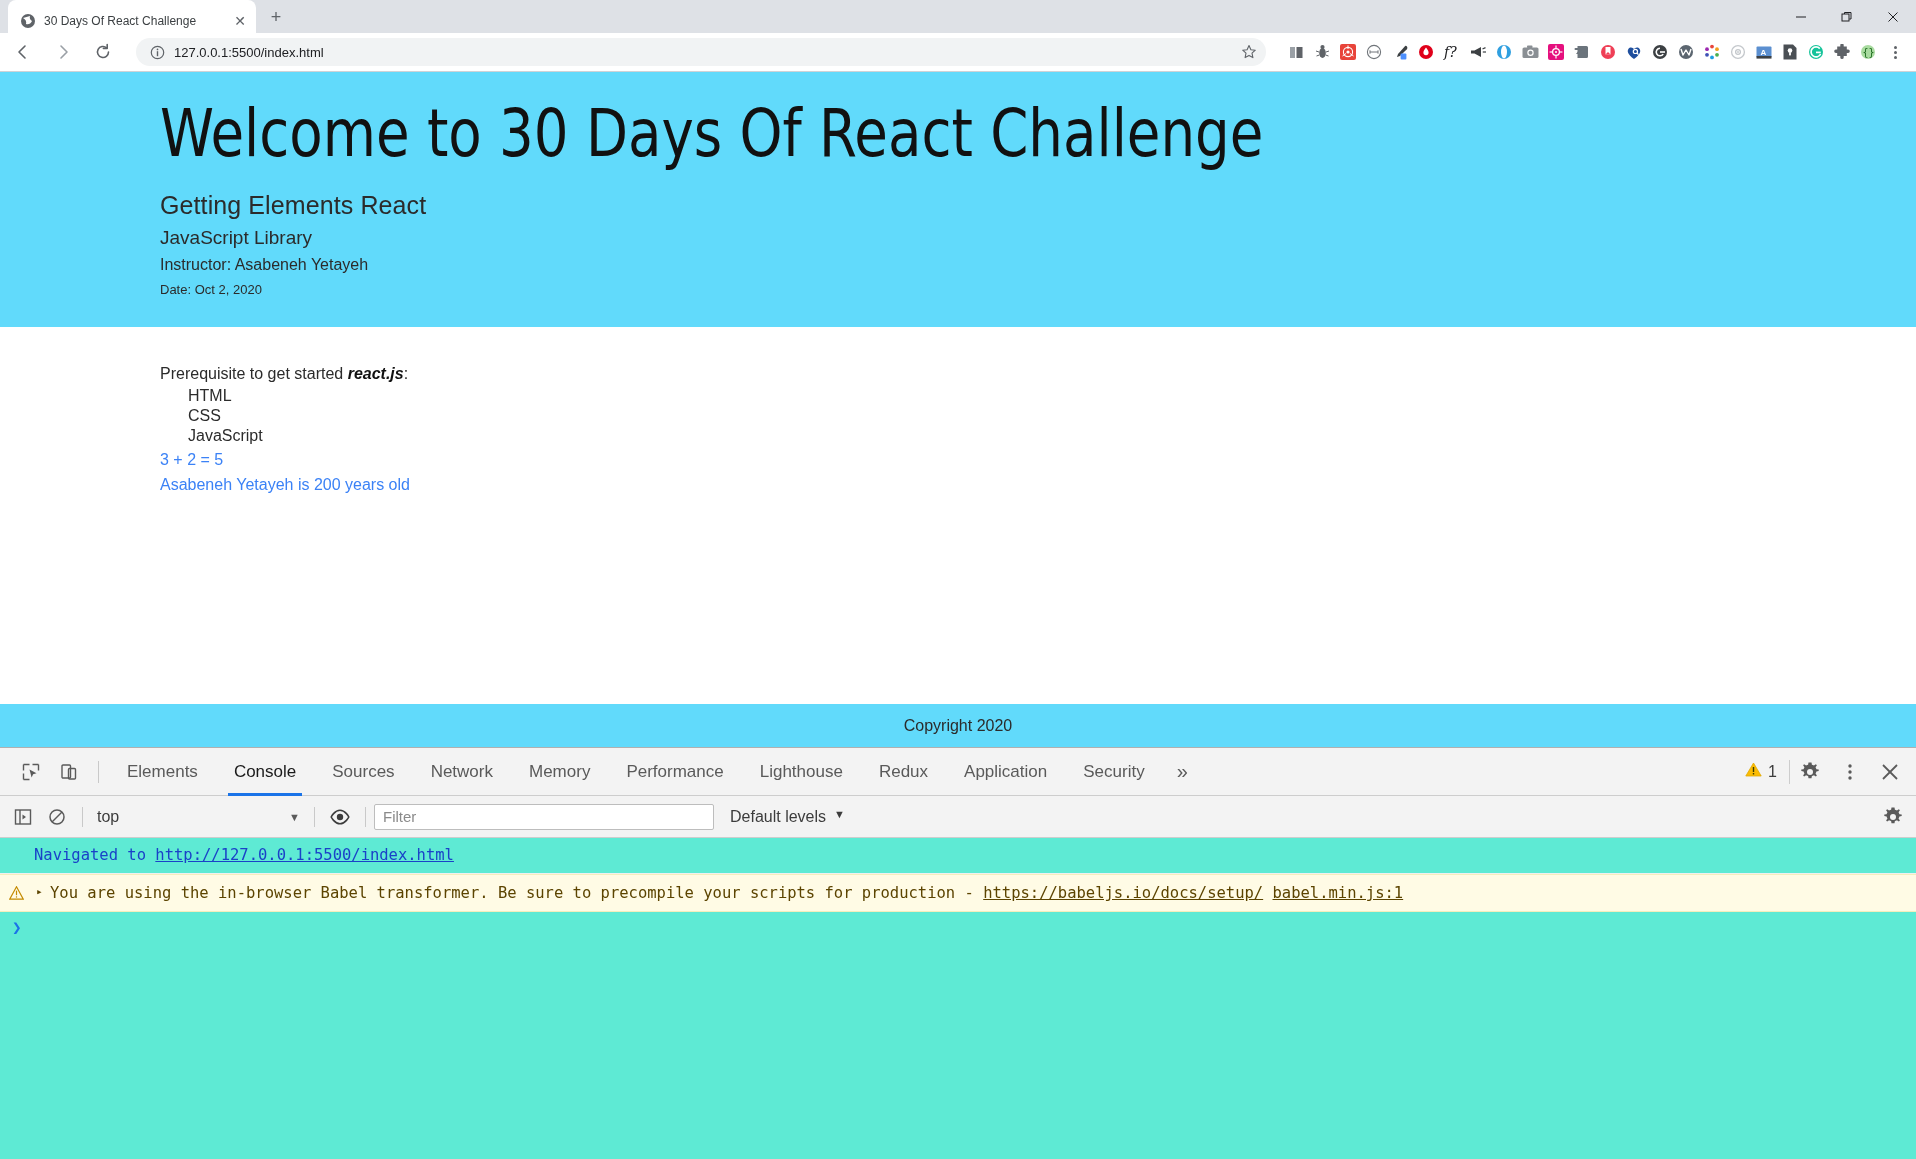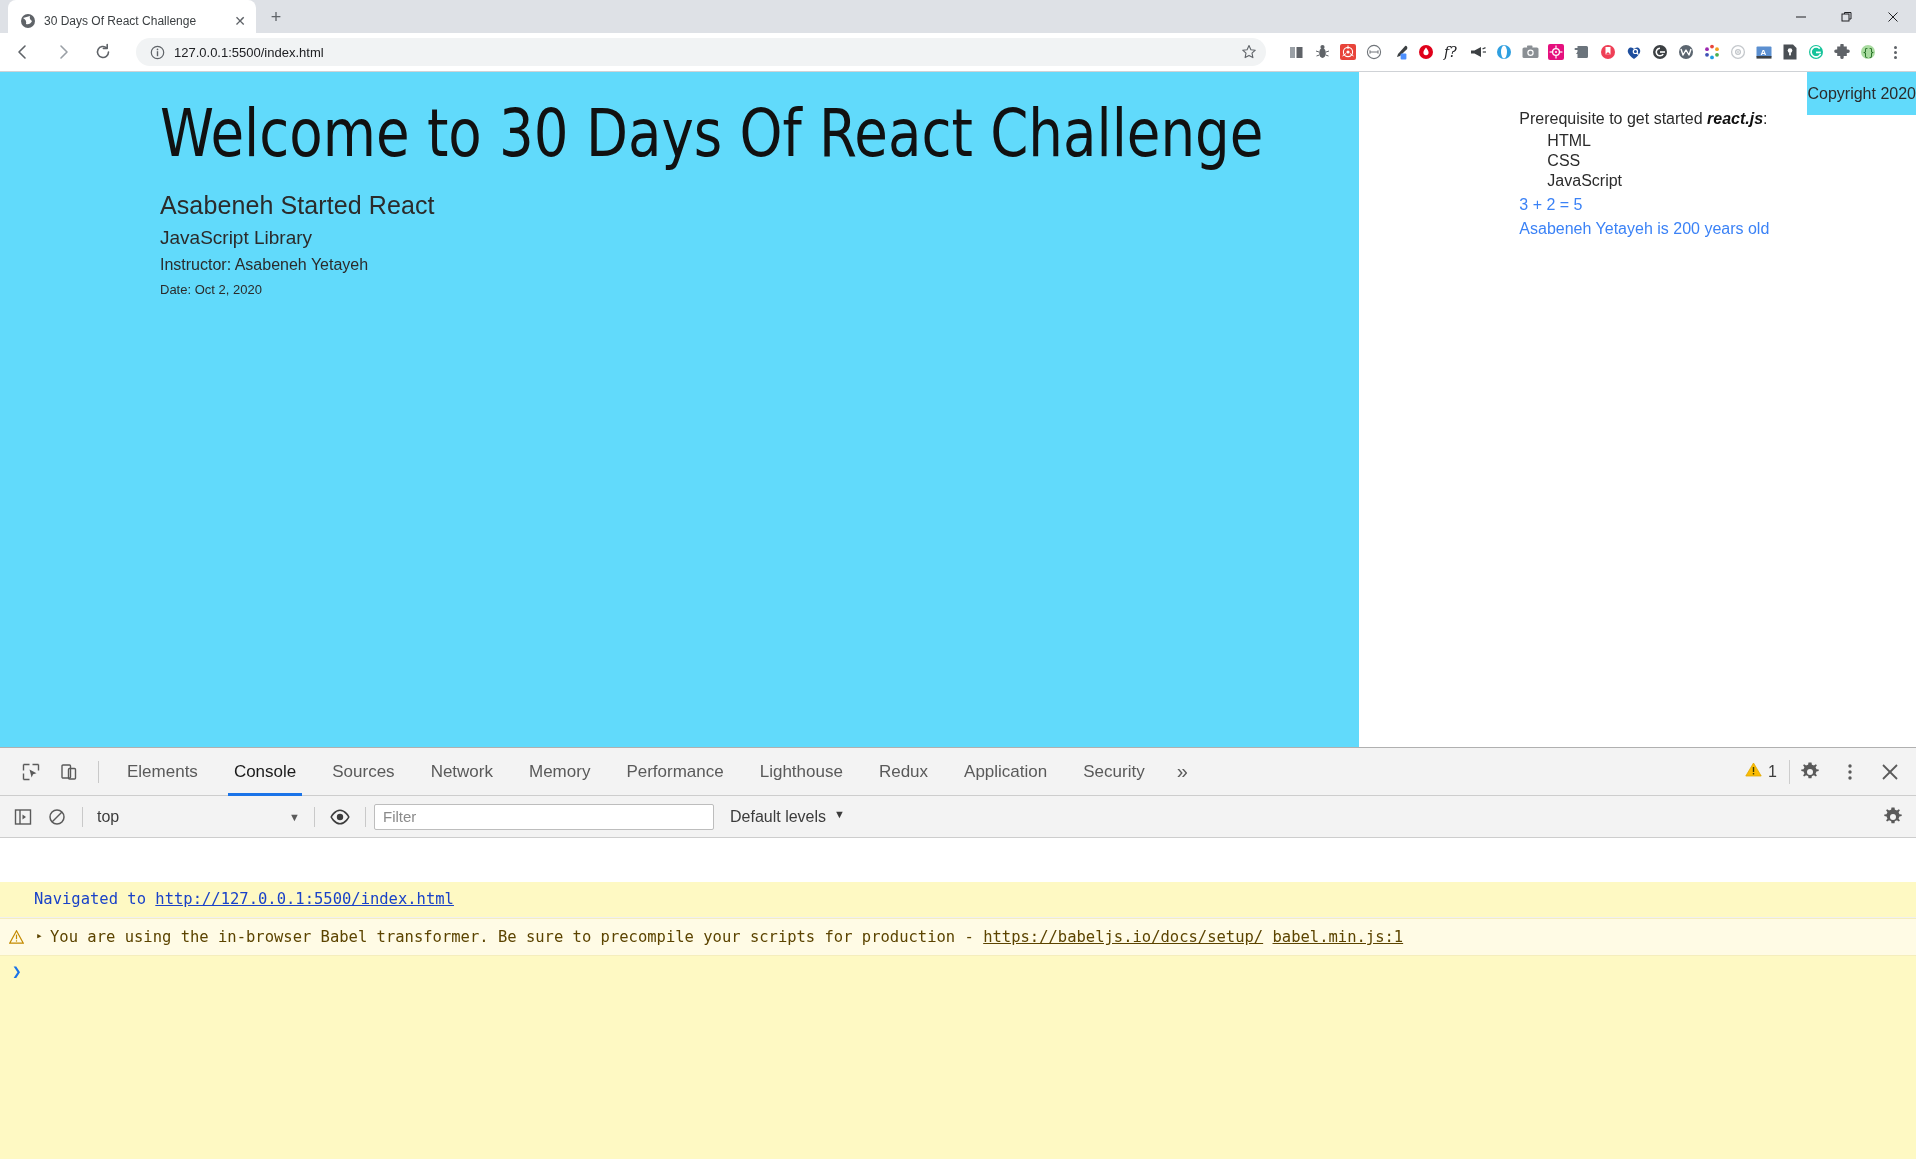--- a/index.html
+++ b/index.html
@@ -122,21 +122,21 @@
     width: 26px; height: 26px;
     display: flex; flex-direction: column; align-items: center; justify-content: center;
     gap: 2px; flex: 0 0 26px;
   }
   .kebab i { width: 3px; height: 3px; border-radius: 50%; background: #5f6368; display: block; }
 
   
   .viewport {
     height: 675px;
     background: #ffffff;
-    display: flex; flex-direction: row;
+    display: flex; flex-direction: column;
     position: relative;
   }
   .page-header {
     background: #61dafb;
     padding: 26px 0 30px 0;
   }
   .page-inner { padding-left: 160px; }
   h1.page-title {
     font-family: "DejaVu Sans Condensed", "Liberation Sans Narrow", "Liberation Sans", sans-serif;
     font-weight: 300;
@@ -316,25 +316,24 @@
   .levels {
     display: flex; align-items: flex-start; gap: 8px;
     margin-left: 16px;
     font-size: 16px; color: #3c3c3c;
   }
   .levels .caret { font-size: 11px; }
   .cb-spacer { flex: 1 1 auto; }
 
   .dt-console {
     flex: 1 1 auto;
-    background: #fef9c3;
+    background: #5eead4;
     font-family: "DejaVu Sans Mono", "Liberation Mono", monospace;
     font-size: 15.5px;
     overflow: hidden;
-    margin-top: 44px;
   }
   .msg-nav {
     padding: 6px 0 6px 34px;
     color: #1a42c8;
     border-bottom: 1px solid #f0f0f0;
     line-height: 1.5;
   }
   .msg-nav a { color: #1a42c8; text-decoration: underline; }
   .msg-warn {
     background: #fffbe5;
@@ -611,21 +610,21 @@
         <i></i>
       </div>
   </div>
 </div>
 
 <div class="viewport">
 
   <header class="page-header">
     <div class="page-inner">
       <h1 class="page-title">Welcome to 30 Days Of React Challenge</h1>
-      <h2 class="page-subtitle">Asabeneh Started React</h2>
+      <h2 class="page-subtitle">Getting Elements React</h2>
       <h3 class="page-sub2">JavaScript Library</h3>
       <p class="instructor-line">Instructor: Asabeneh Yetayeh</p>
       <p class="date-line">Date: Oct 2, 2020</p>
     </div>
   </header>
 
   <main class="page-main">
     <p class="prereq-line">
       <span>Prerequisite to get started </span><b>react.js</b><span>:</span>
     </p>

